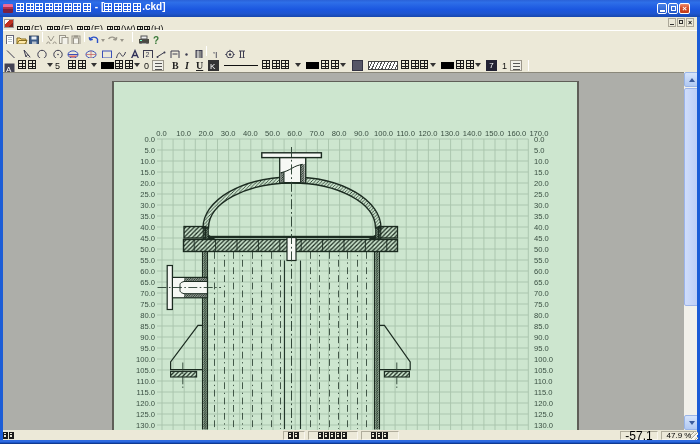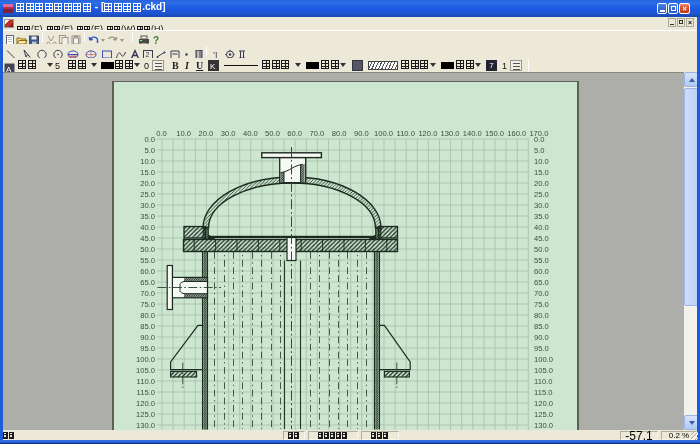--- a/index.html
+++ b/index.html
@@ -336,17 +336,17 @@
     <path d="M379.4,325.4 H384.4 L410.2,361.9 V369.6 H379.4" fill="none" stroke="#1b2b20" stroke-width="1.2"></path>
     <rect x="384.4" y="371.4" width="25" height="5.6" fill="url(#h1)" stroke="#1b2b20" stroke-width="1.1"></rect>
     <path d="M396.8,362.5 V388" stroke="#2a4032" stroke-width="0.9" stroke-dasharray="8 2.2 1.4 2.2"></path>
   </svg>
 <div class="abs" style="left:0;top:430px;width:700px;height:10px;background:#ece9d8"></div>
 <div class="abs" style="left:3px;top:431px;font-size:8px;color:#222"><i class="cj cjs"></i><i class="cj cjs"></i></div>
 <div class="abs pan" style="left:283px;width:22px"><i class="cj cjs"></i><i class="cj cjs"></i></div>
 <div class="abs pan" style="left:308px;width:50px"><i class="cj cjs"></i><i class="cj cjs"></i><i class="cj cjs"></i><i class="cj cjs"></i><i class="cj cjs"></i></div>
 <div class="abs pan" style="left:361px;width:38px"><i class="cj cjs"></i><i class="cj cjs"></i><i class="cj cjs"></i></div>
 <div class="abs pan" style="left:620px;width:38px"><span style="font-size:12px">-57.1 mm</span></div>
-<div class="abs pan" style="left:661px;width:36px"><span style="font-size:8px">0.2 %</span></div>
+<div class="abs pan" style="left:661px;width:36px"><span style="font-size:8px">47.9 %</span></div>
 <div class="abs bord" style="left:0;top:17px;width:3px;height:427px"></div>
 <div class="abs bord" style="left:697px;top:17px;width:3px;height:427px"></div>
 <div class="abs" style="left:0;top:440px;width:700px;height:4px;background:linear-gradient(180deg,#2e6ae0 0 40%,#1c55c8 40% 75%,#123a90 75% 100%)"></div>
 <div class="abs" style="left:691px;top:432px;width:7px;height:8px;background:repeating-linear-gradient(135deg,transparent 0 1.6px,#a8a494 1.6px 2.4px,#fcfbf6 2.4px 3.2px)"></div>
 
 </body></html>

